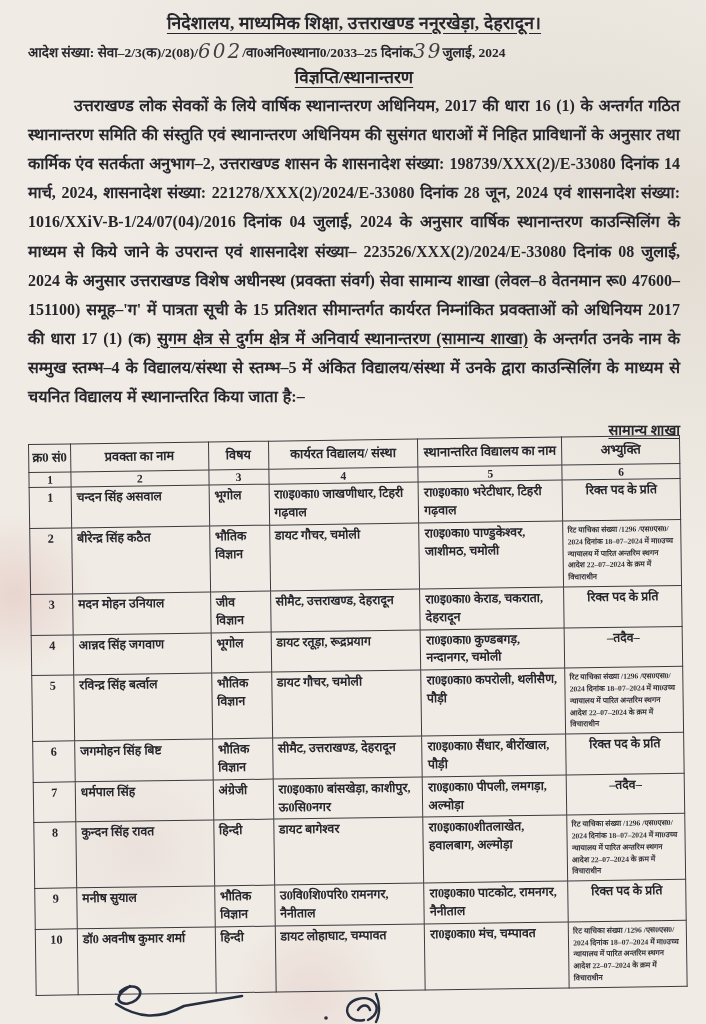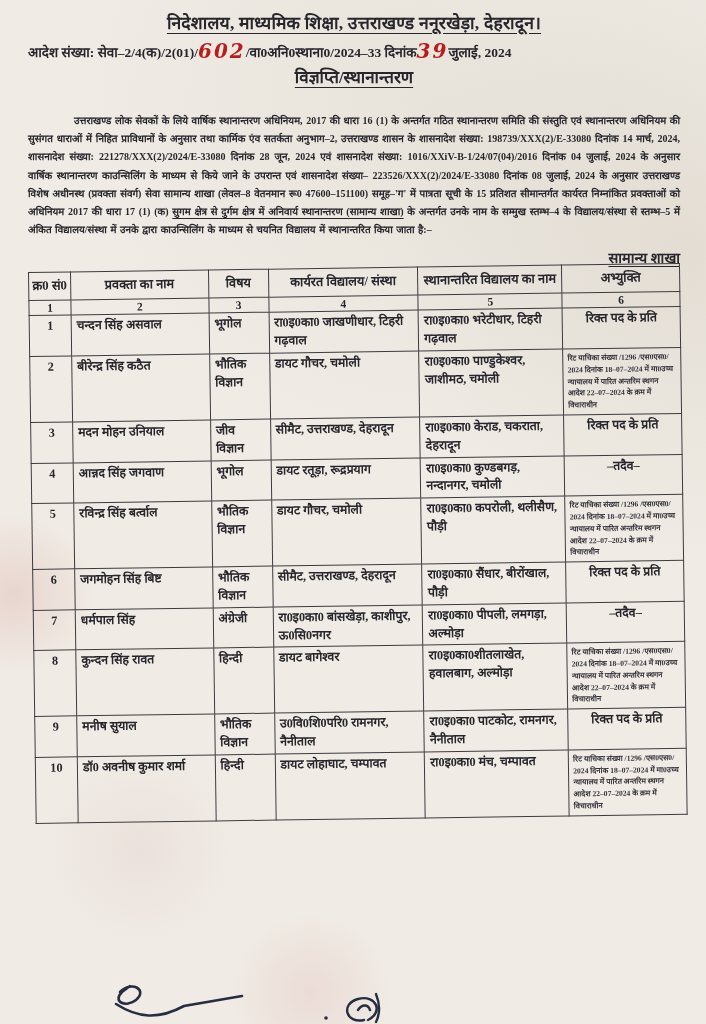--- a/index.html
+++ b/index.html
@@ -15,29 +15,29 @@
       radial-gradient(circle at 60% 10%, rgba(208,200,188,.25), transparent 35%),
       #f0ece5;
   }
   .page{position:relative;width:706px;height:737px;box-sizing:border-box;padding:8px 26px 0 28px;}
   .doc-title{
     text-align:center;font-size:17.5px;font-weight:700;
     text-decoration:underline;text-underline-offset:4px;margin:2px 0 6px 0;letter-spacing:.2px;
   }
   .order-line{font-size:13.5px;font-weight:600;margin:2px 0 2px 0;white-space:nowrap;}
   .hw{
-    font-family:"DejaVu Serif",serif;font-style:italic;font-weight:700;
-    font-size:20px;letter-spacing:2px;line-height:1;position:relative;top:1px;color:#b91c1c;
+    font-family:"DejaVu Serif",serif;font-style:italic;font-weight:400;
+    font-size:20px;letter-spacing:2px;line-height:1;position:relative;top:1px;color:#404040;
   }
   .subtitle{
     text-align:center;font-size:17px;font-weight:700;
-    text-decoration:underline;text-underline-offset:4px;margin:4px 0 24px 0;
+    text-decoration:underline;text-underline-offset:4px;margin:4px 0 3px 0;
   }
   .body-para{
-    font-size:10px;font-weight:600;line-height:1.82;text-align:justify;
+    font-size:16px;font-weight:600;line-height:1.82;text-align:justify;
     text-indent:46px;margin:0;word-spacing:1px;
   }
   .body-para .ul{font-weight:700;text-decoration:underline;text-underline-offset:3px;}
   .table-caption{
     text-align:right;font-size:14.5px;font-weight:700;
     text-decoration:underline;text-underline-offset:3px;margin:8px 0 5px 0;
   }
   table.transfer{
     border-collapse:collapse;width:652px;margin-left:0;
     transform:rotate(-0.8deg);transform-origin:0 0;
@@ -60,21 +60,21 @@
   .sig{position:absolute;}
   .sig svg{display:block;}
 </style>
 </head>
 <body>
 
 <div class="page">
 
   <div class="doc-title">निदेशालय, माध्यमिक शिक्षा, उत्तराखण्ड ननूरखेड़ा, देहरादून।</div>
 
-  <div class="order-line"><span>आदेश संख्या: सेवा–2/4(क)/2(01)/</span><span class="hw">602</span><span>/वा0अनि0स्थाना0/2024–33 दिनांक</span><span class="hw">39</span><span>जुलाई, 2024</span></div>
+  <div class="order-line"><span>आदेश संख्या: सेवा–2/3(क)/2(08)/</span><span class="hw">602</span><span>/वा0अनि0स्थाना0/2033–25 दिनांक</span><span class="hw">39</span><span>जुलाई, 2024</span></div>
 
   <div class="subtitle">विज्ञप्ति/स्थानान्तरण</div>
 
   <p class="body-para"><span>उत्तराखण्ड लोक सेवकों के लिये वार्षिक स्थानान्तरण अधिनियम, 2017 की धारा 16 (1) के अन्तर्गत गठित स्थानान्तरण समिति की संस्तुति एवं स्थानान्तरण अधिनियम की सुसंगत धाराओं में निहित प्राविधानों के अनुसार तथा कार्मिक एंव सतर्कता अनुभाग–2, उत्तराखण्ड शासन के शासनादेश संख्या: 198739/XXX(2)/E-33080 दिनांक 14 मार्च, 2024, शासनादेश संख्या: 221278/XXX(2)/2024/E-33080 दिनांक 28 जून, 2024 एवं शासनादेश संख्या: 1016/XXiV-B-1/24/07(04)/2016 दिनांक 04 जुलाई, 2024 के अनुसार वार्षिक स्थानान्तरण काउन्सिलिंग के माध्यम से किये जाने के उपरान्त एवं शासनादेश संख्या– 223526/XXX(2)/2024/E-33080 दिनांक 08 जुलाई, 2024 के अनुसार उत्तराखण्ड विशेष अधीनस्थ (प्रवक्ता संवर्ग) सेवा सामान्य शाखा (लेवल–8 वेतनमान रू0 47600–151100) समूह–'ग' में पात्रता सूची के 15 प्रतिशत सीमान्तर्गत कार्यरत निम्नांकित प्रवक्ताओं को अधिनियम 2017 की धारा 17 (1) (क) </span><span class="ul">सुगम क्षेत्र से दुर्गम क्षेत्र में अनिवार्य स्थानान्तरण (सामान्य शाखा)</span><span> के अन्तर्गत उनके नाम के सम्मुख स्तम्भ–4 के विद्यालय/संस्था से स्तम्भ–5 में अंकित विद्यालय/संस्था में उनके द्वारा काउन्सिलिंग के माध्यम से चयनित विद्यालय में स्थानान्तरित किया जाता है:–</span></p>
 
   <div class="table-caption">सामान्य शाखा</div>
 
   <table class="transfer">
     <colgroup>
       <col class="c-sn">

